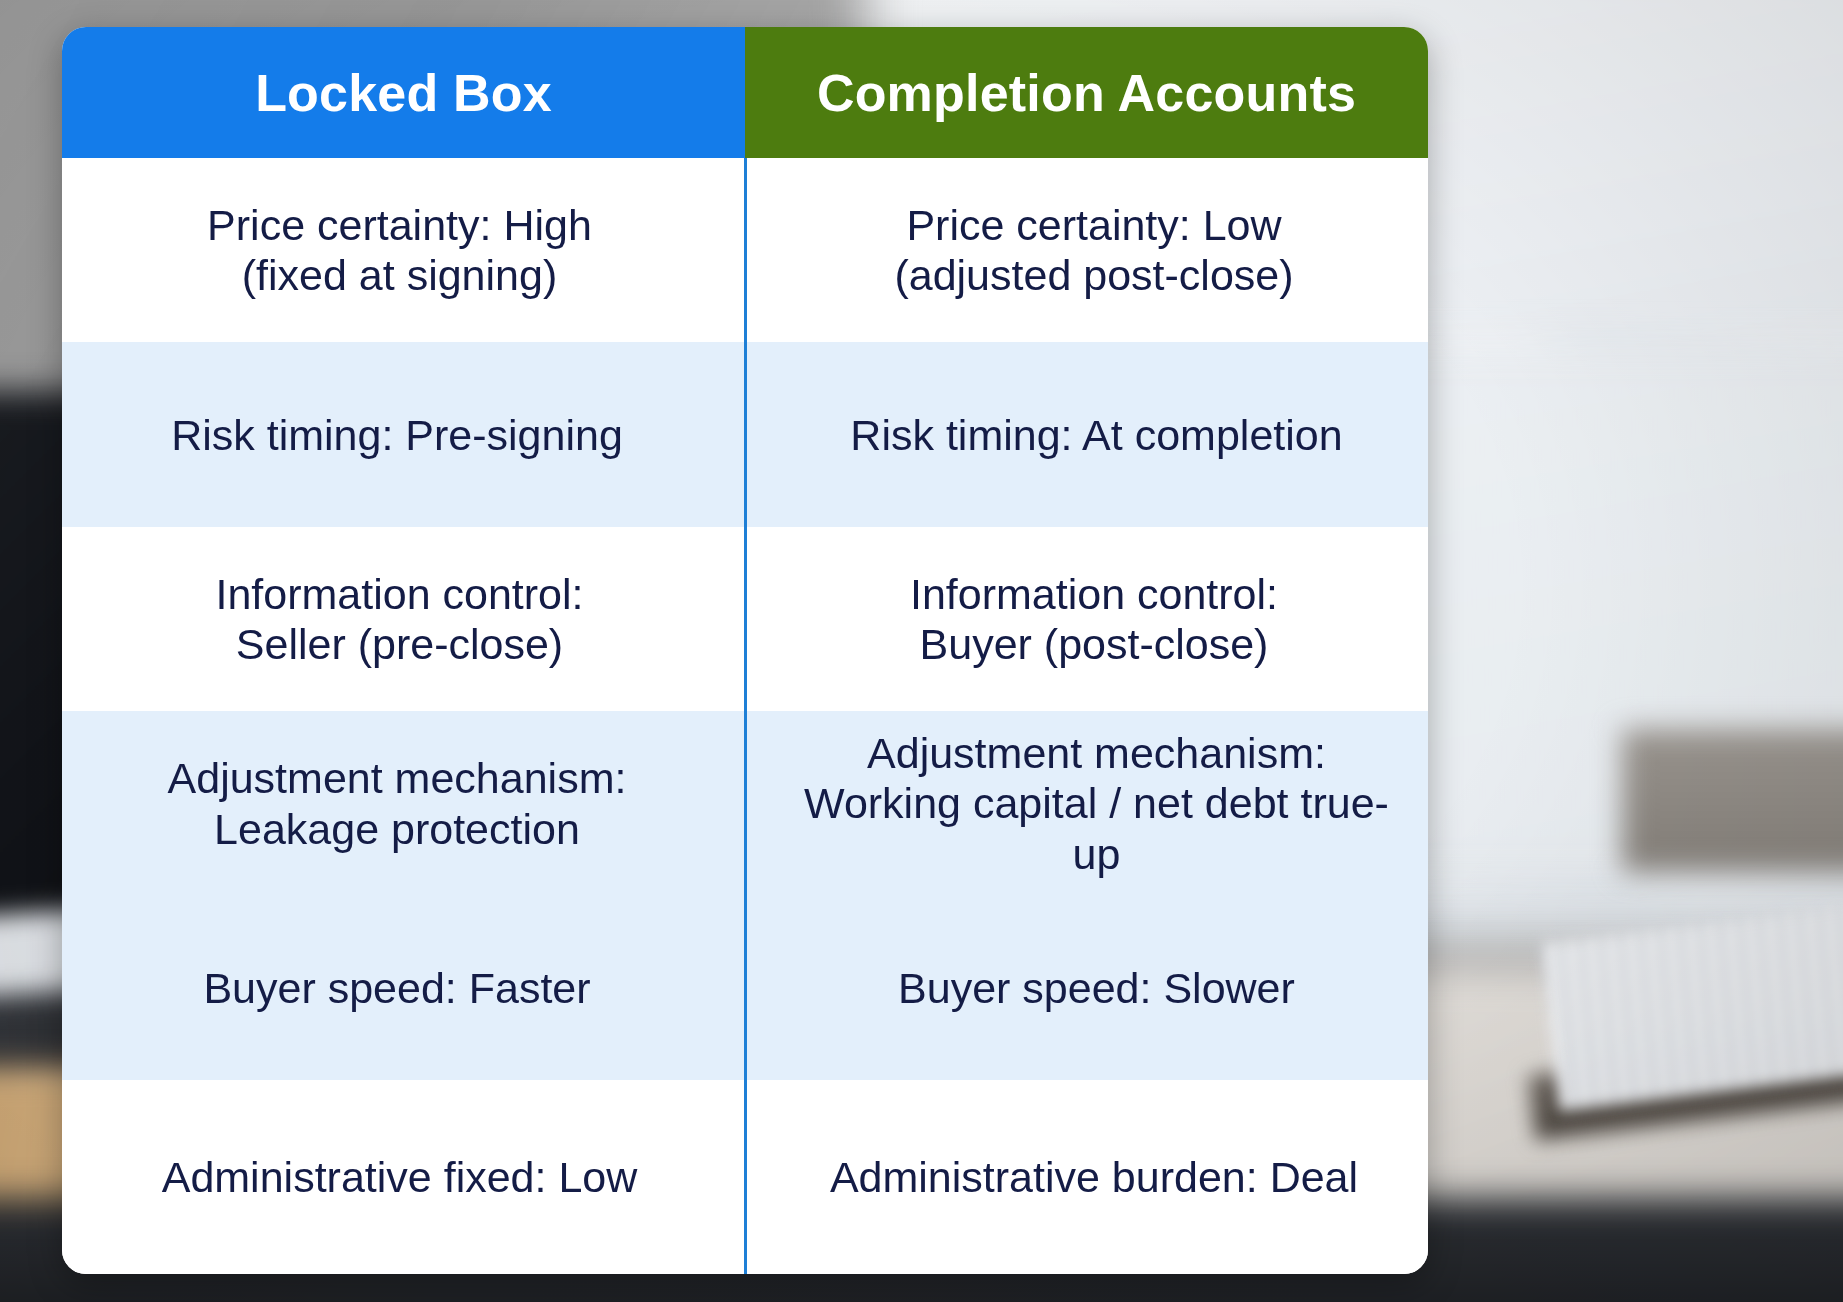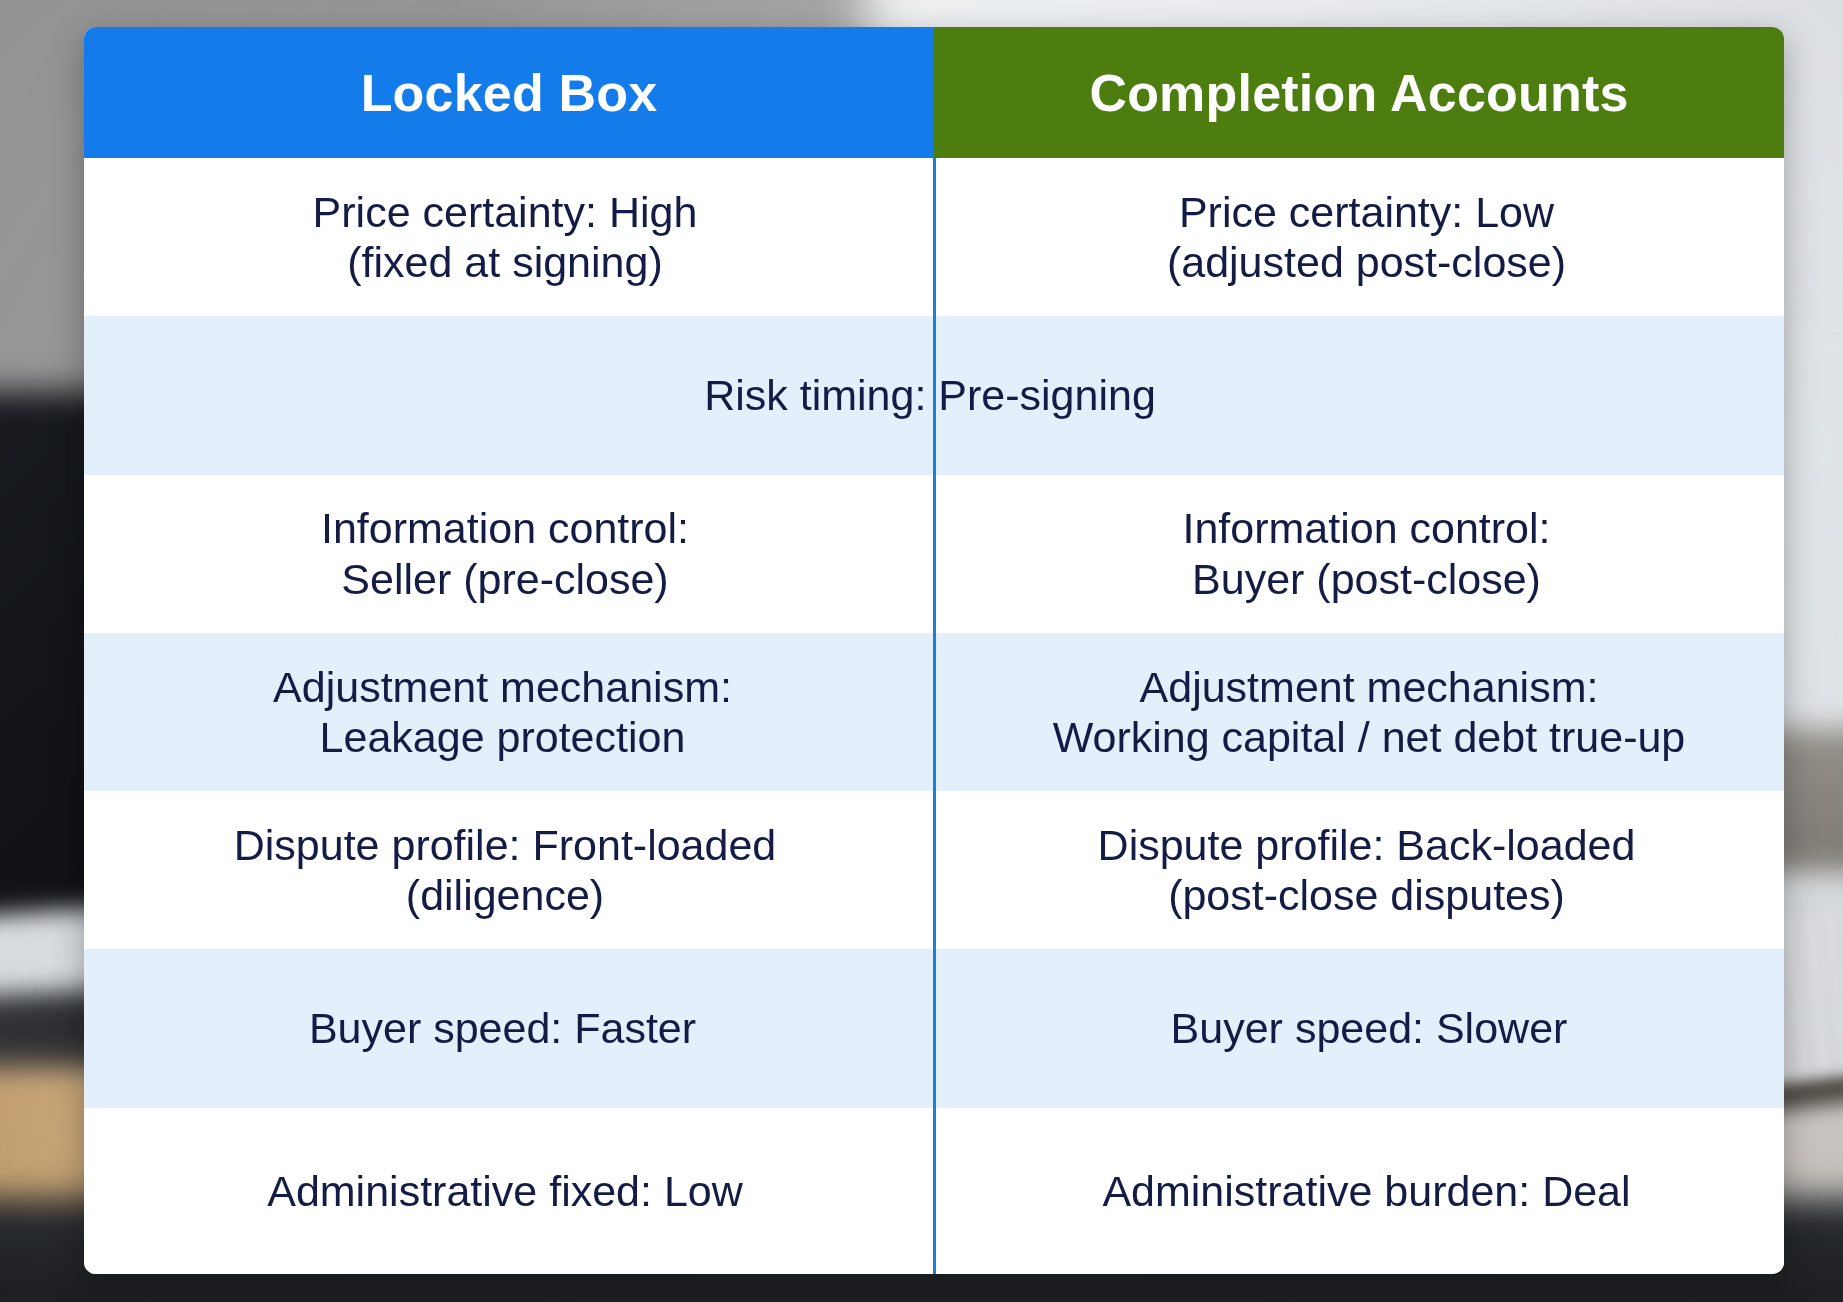--- a/index.html
+++ b/index.html
@@ -110,26 +110,26 @@
   }
   .bg-vignette{
     inset:0;
     left:0; top:0; width:100%; height:100%;
     background:radial-gradient(ellipse at 50% 45%, rgba(0,0,0,0) 45%, rgba(0,0,0,.10) 100%);
   }
 
   
   #card{
     position:absolute;
-    left:84px;
+    left:62px;
     top:27px;
-    width:1700px;
+    width:1366px;
     height:1247px;
     background:#ffffff;
-    border-radius:12px;
+    border-radius:24px;
     overflow:hidden;
     z-index:2;
     box-shadow:0 10px 34px rgba(0,0,0,.30);
     display:flex;
     flex-direction:column;
   }
 
   
   .card-header{
     display:flex;
@@ -223,42 +223,37 @@
 
     <div class="row plain">
       <div class="cell left">Price certainty: High
 (fixed at signing)</div>
       <div class="cell right">Price certainty: Low
 (adjusted post-close)</div>
     </div>
 
     <div class="row alt">
       <div class="cell left">Risk timing: Pre-signing</div>
+      <div class="cell right">Risk timing: At completion</div>
     </div>
 
     <div class="row plain">
       <div class="cell left">Information control:
 Seller (pre-close)</div>
       <div class="cell right">Information control:
 Buyer (post-close)</div>
     </div>
 
     <div class="row alt">
       <div class="cell left">Adjustment mechanism:
 Leakage protection</div>
       <div class="cell right">Adjustment mechanism:
 Working capital / net debt true-up</div>
     </div>
 
-    <div class="row plain">
-      <div class="cell left">Dispute profile: Front-loaded
-(diligence)</div>
-      <div class="cell right">Dispute profile: Back-loaded
-(post-close disputes)</div>
-    </div>
 
     <div class="row alt">
       <div class="cell left">Buyer speed: Faster</div>
       <div class="cell right">Buyer speed: Slower</div>
     </div>
 
     <div class="row plain last">
       <div class="cell left">Administrative fixed: Low</div>
       <div class="cell right">Administrative burden: Deal</div>
     </div>

